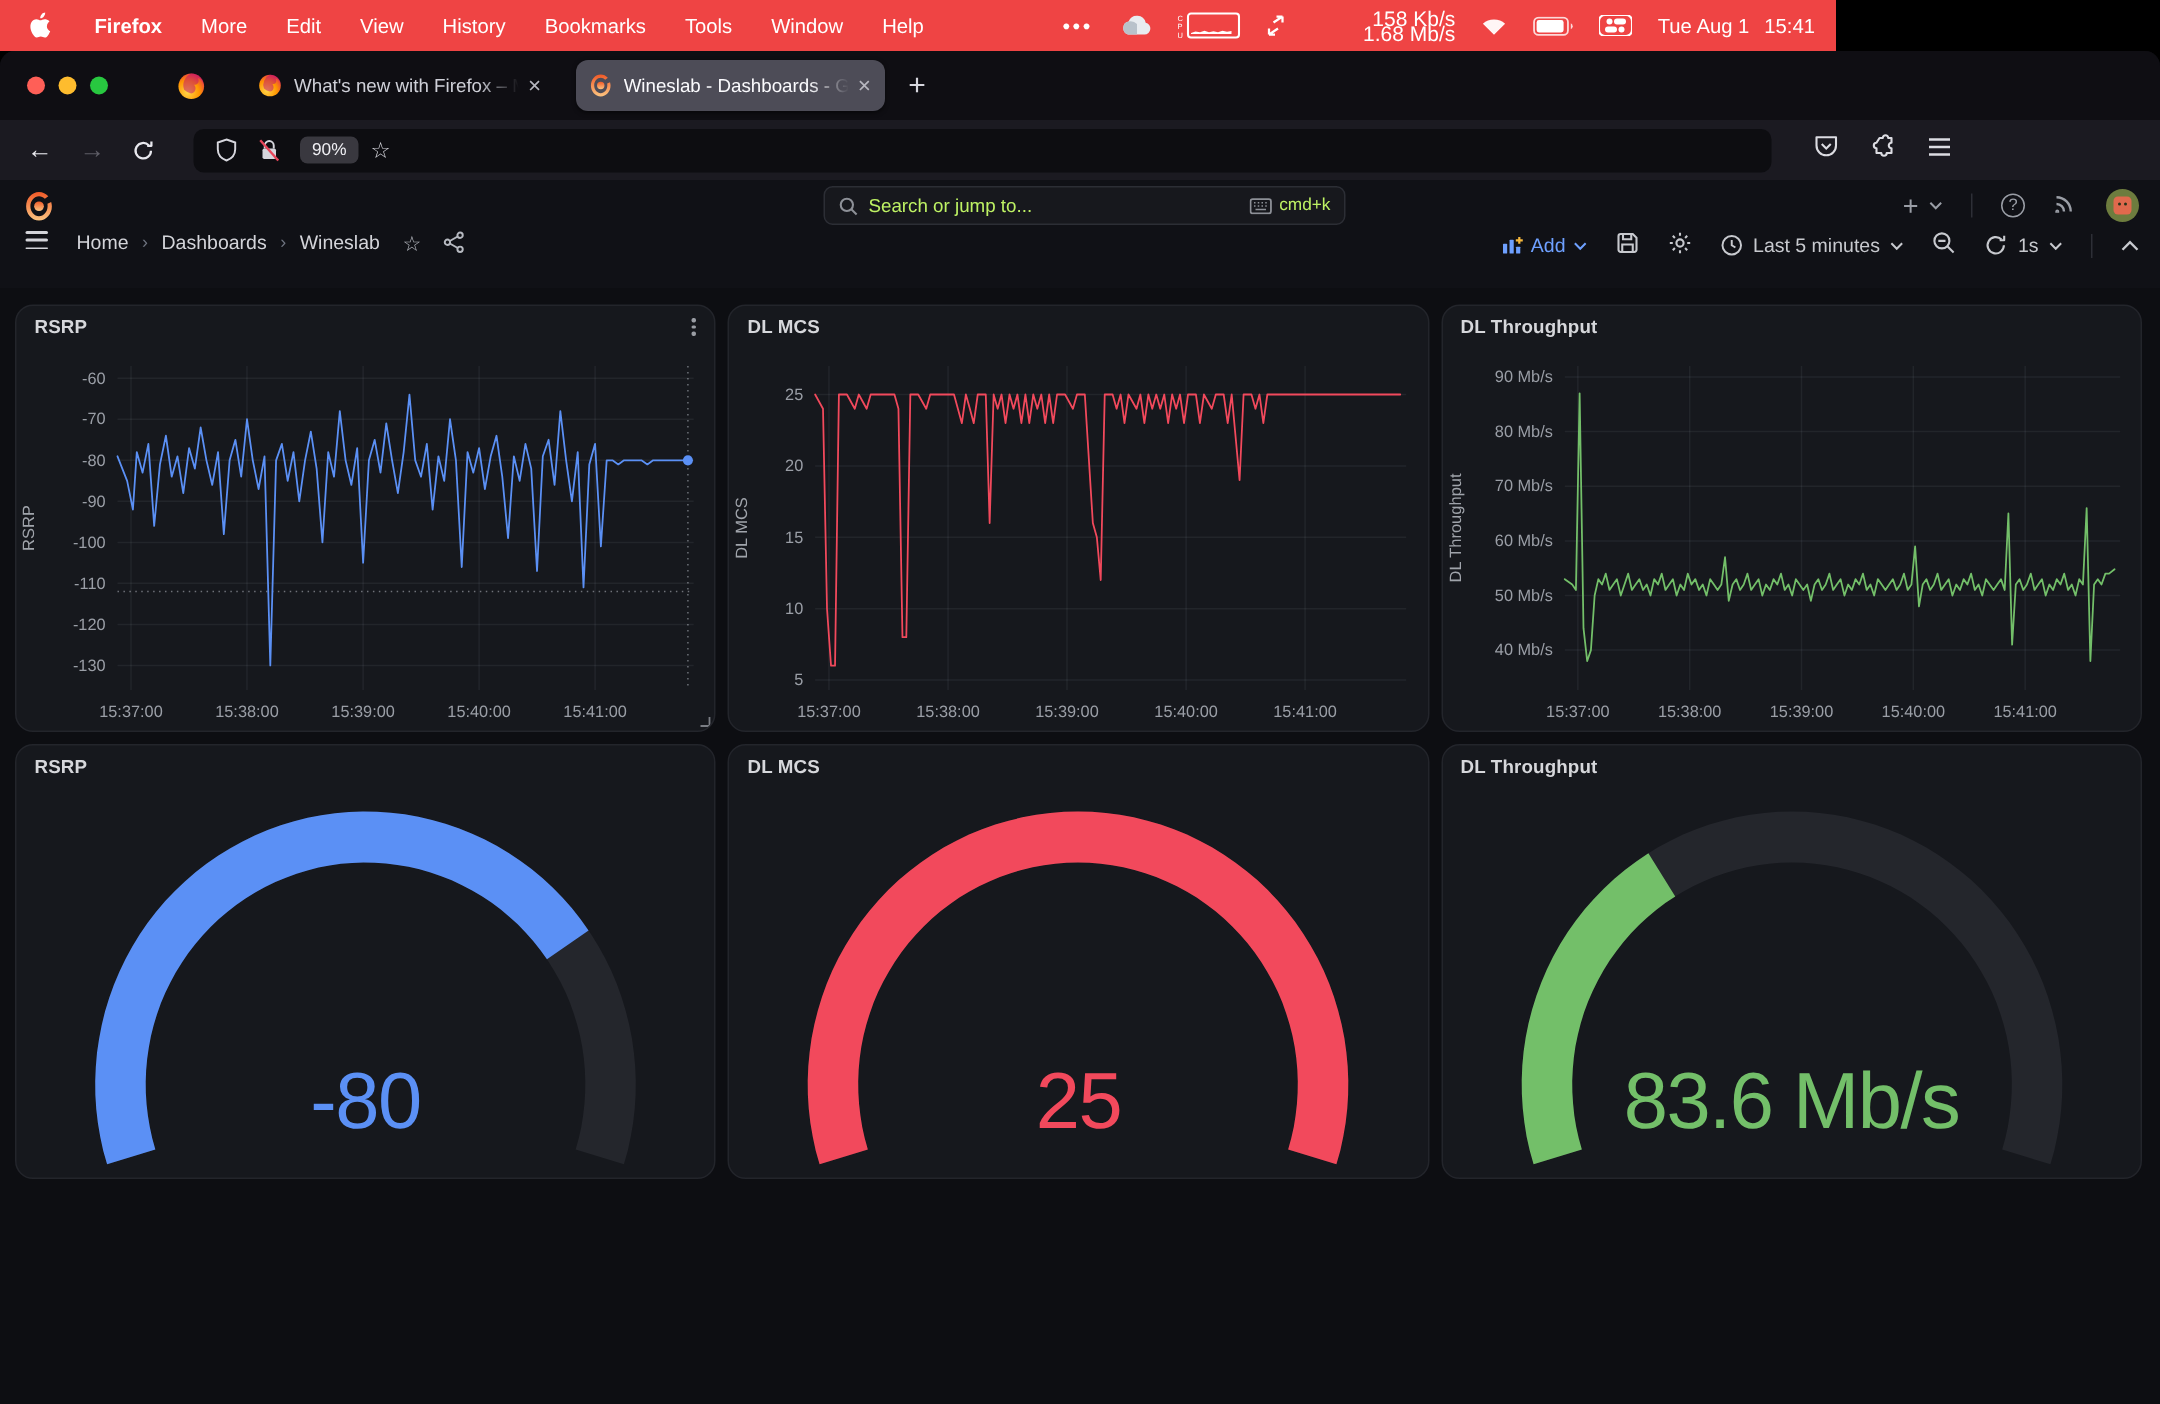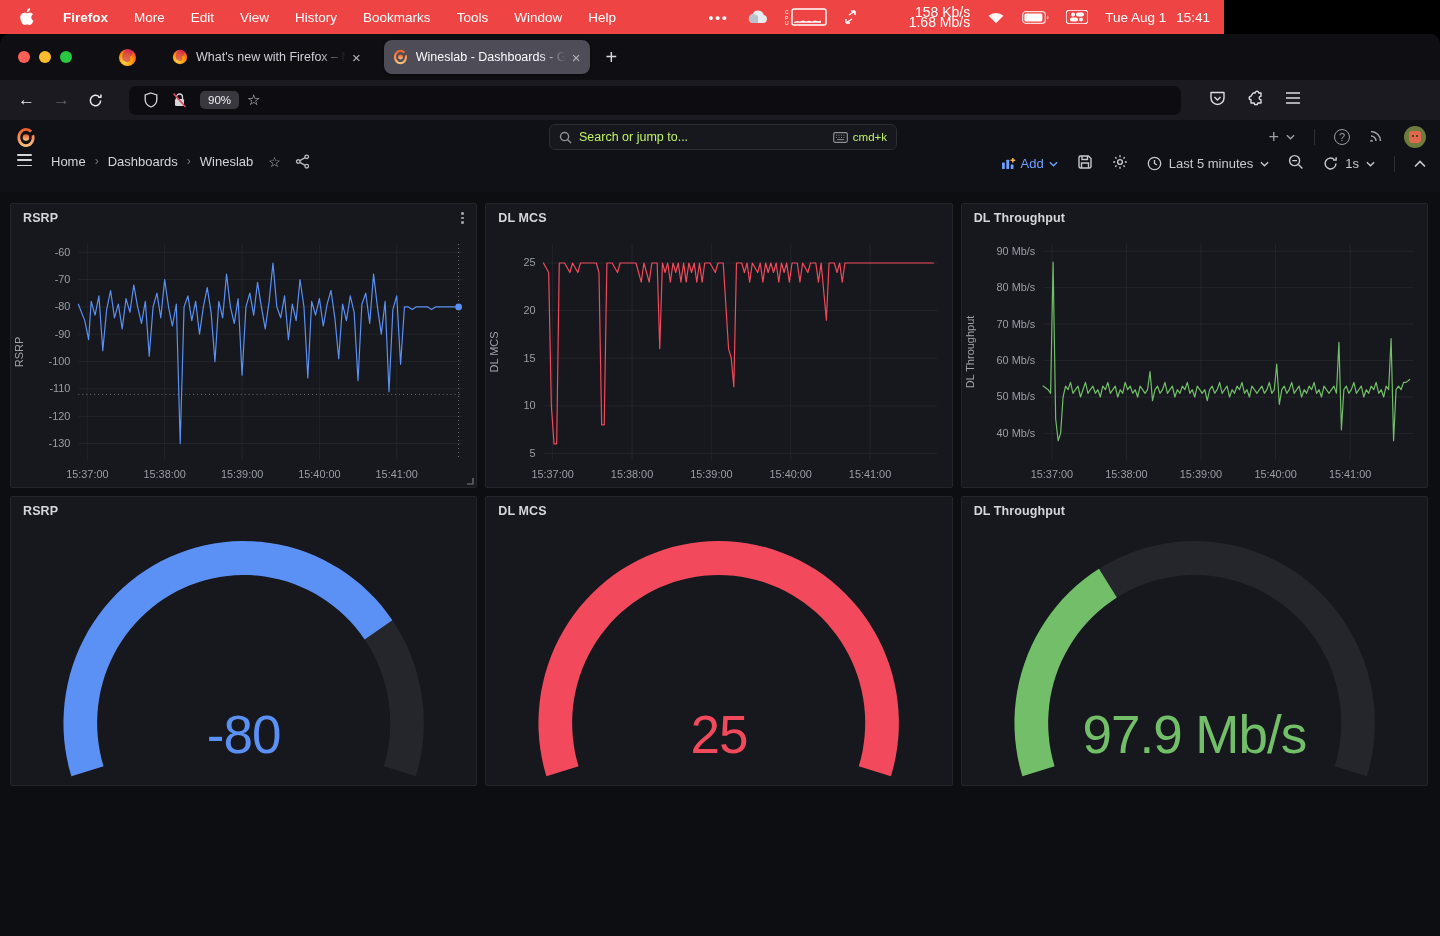--- a/index.html
+++ b/index.html
@@ -74,21 +74,21 @@
   .cshare { margin-left:14px; display:flex; }
   .gtoolbar { margin-left:auto; display:flex; align-items:center; gap:19px; margin-right:14px; color:#c7c9ce; }
   .addwrap { display:flex; align-items:center; gap:5px; color:#6ea0ff; }
   .twrap { display:flex; align-items:center; gap:7px; }
   .chev { display:flex; }
 
   
   .dash { height:744px; background:#0d0e12; padding:11px 12px 0 10px;
     display:grid; grid-template-columns:1fr 1fr 1fr; grid-template-rows:285px 290px; gap:8px 8px;
     align-content:start; }
-  .panel { background:#16181d; border:1px solid #23252b; border-radius:2px; position:relative; overflow:hidden; }
+  .panel { background:#16181d; border:1px solid #23252b; border-radius:12px; position:relative; overflow:hidden; }
   .phead { height:28px; display:flex; align-items:center; padding:0 12px; }
   .ptitle { font-size:12.5px; font-weight:700; color:#d6d7db; letter-spacing:.1px; }
   .kebab { position:absolute; right:6px; top:6px; width:16px; height:16px;
     display:flex; flex-direction:column; align-items:center; justify-content:center; gap:2px; }
   .kebab i { width:2.6px; height:2.6px; background:#9a9da4; border-radius:50%; }
   .tssvg { width:100%; height:256px; display:block; }
   .gaugesvg { width:100%; height:258px; display:block; }
   .gauge-value { position:absolute; left:0; right:0; top:206px; height:64px; line-height:64px;
     text-align:center; font-size:53px; font-weight:500; letter-spacing:-1px; }
   .resize-handle { position:absolute; right:2px; bottom:2px; }
@@ -544,17 +544,17 @@
     </section>
 
     <section class="panel">
       <header class="phead">
         <span class="ptitle">DL Throughput</span>
       </header>
       <svg class="gaugesvg" viewBox="0 0 470 258" preserveAspectRatio="none">
           <path d="M61.0,251.2L58.4,242.1L56.4,232.9L54.8,223.6L53.7,214.2L53.1,204.8L53.0,195.4L53.4,185.9L54.3,176.5L55.6,167.2L57.5,157.9L59.8,148.8L62.6,139.7L65.8,130.9L69.5,122.2L73.7,113.7L78.3,105.5L83.3,97.5L88.7,89.7L94.5,82.3L100.7,75.2L107.2,68.4L114.1,61.9L121.4,55.8L128.9,50.1L136.7,44.8L144.8,39.9L153.1,35.5L161.6,31.4L170.4,27.9L179.3,24.7L188.3,22.1L197.5,19.9L206.8,18.2L216.2,17.0L225.6,16.2L235.0,16.0L244.4,16.2L253.8,17.0L263.2,18.2L272.5,19.9L281.7,22.1L290.7,24.7L299.6,27.9L308.4,31.4L316.9,35.5L325.2,39.9L333.3,44.8L341.1,50.1L348.6,55.8L355.9,61.9L362.8,68.4L369.3,75.2L375.5,82.3L381.3,89.7L386.7,97.5L391.7,105.5L396.3,113.7L400.5,122.2L404.2,130.9L407.4,139.7L410.2,148.8L412.5,157.9L414.4,167.2L415.7,176.5L416.6,185.9L417.0,195.4L416.9,204.8L416.3,214.2L415.2,223.6L413.6,232.9L411.6,242.1L409.0,251.2L376.5,241.3L378.6,233.9L380.3,226.4L381.5,218.8L382.4,211.2L382.9,203.5L383.0,195.8L382.7,188.2L382.0,180.5L380.9,172.9L379.4,165.4L377.5,158.0L375.2,150.6L372.6,143.4L369.6,136.4L366.2,129.5L362.4,122.8L358.4,116.3L354.0,110.0L349.2,103.9L344.2,98.1L338.9,92.6L333.3,87.3L327.4,82.4L321.3,77.8L314.9,73.4L308.4,69.5L301.6,65.8L294.7,62.6L287.6,59.7L280.3,57.1L273.0,55.0L265.5,53.2L257.9,51.8L250.3,50.8L242.7,50.2L235.0,50.0L227.3,50.2L219.7,50.8L212.1,51.8L204.5,53.2L197.0,55.0L189.7,57.1L182.4,59.7L175.3,62.6L168.4,65.8L161.6,69.5L155.1,73.4L148.7,77.8L142.6,82.4L136.7,87.3L131.1,92.6L125.8,98.1L120.8,103.9L116.0,110.0L111.6,116.3L107.6,122.8L103.8,129.5L100.4,136.4L97.4,143.4L94.8,150.6L92.5,158.0L90.6,165.4L89.1,172.9L88.0,180.5L87.3,188.2L87.0,195.8L87.1,203.5L87.6,211.2L88.5,218.8L89.7,226.4L91.4,233.9L93.5,241.3Z" fill="#24262c"></path>
           <path d="M61.0,251.2L58.4,242.0L56.3,232.8L54.8,223.4L53.7,213.9L53.1,204.4L53.0,194.9L53.4,185.4L54.3,175.9L55.7,166.5L57.6,157.2L60.0,148.0L62.9,138.9L66.2,130.0L70.0,121.2L74.2,112.7L78.9,104.4L84.0,96.4L89.5,88.7L95.4,81.2L101.7,74.1L108.4,67.3L115.4,60.8L122.7,54.8L130.4,49.1L138.3,43.8L156.4,72.6L149.9,76.9L143.7,81.5L137.7,86.5L132.0,91.7L126.6,97.2L121.5,103.0L116.7,109.1L112.2,115.4L108.1,121.9L104.3,128.7L100.8,135.6L97.7,142.7L95.0,149.9L92.7,157.3L90.8,164.8L89.2,172.4L88.1,180.0L87.4,187.7L87.0,195.5L87.1,203.2L87.6,210.9L88.4,218.6L89.7,226.3L91.4,233.8L93.5,241.3Z" fill="#73bf69"></path>
         </svg>
-      <div class="gauge-value" style="color: rgb(115, 191, 105);">97.9 Mb/s</div>
+      <div class="gauge-value" style="color: rgb(115, 191, 105);">83.6 Mb/s</div>
     </section>
 
   </div>
 </div>
 
 </body></html>

